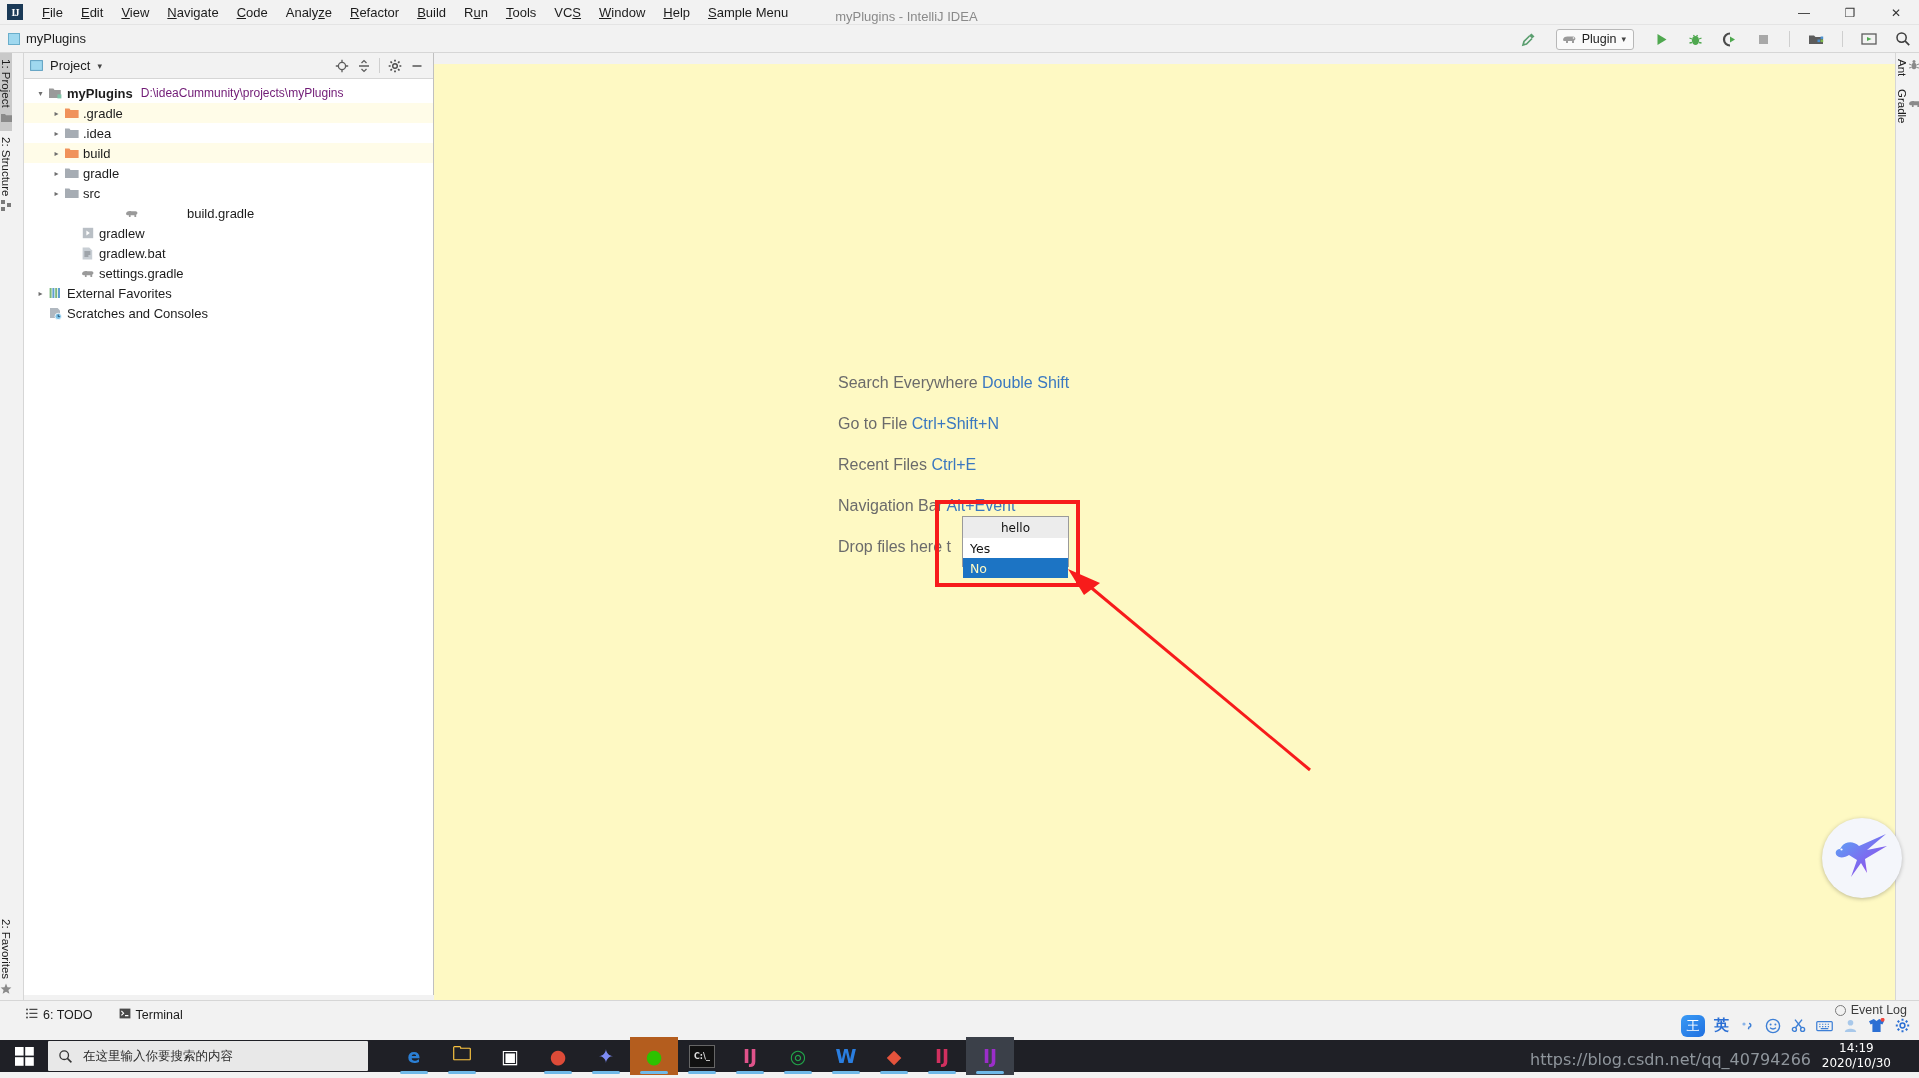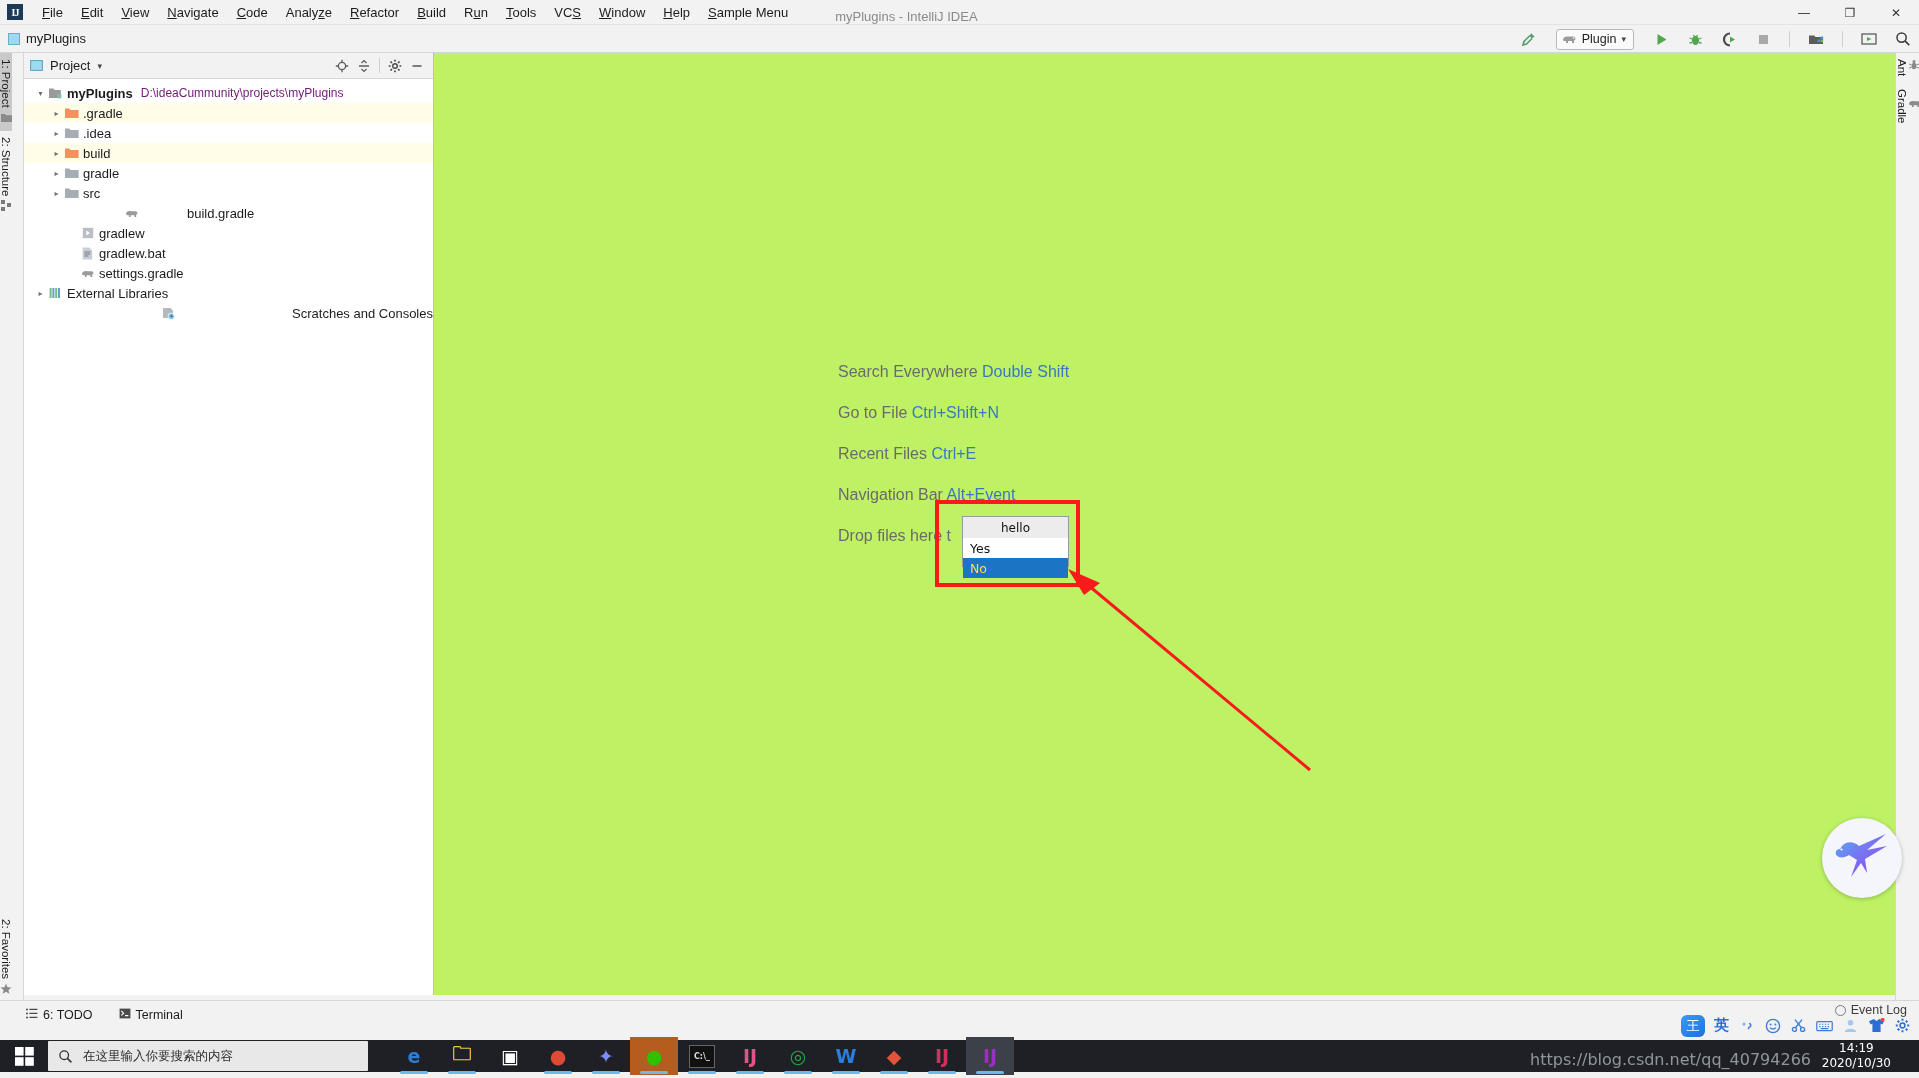--- a/index.html
+++ b/index.html
@@ -115,22 +115,22 @@
   .ticon {
     width: 17px; display: flex; align-items: center; justify-content: center;
     flex: 0 0 17px; margin-right: 3px;
   }
   .tlabel { font-size: 13px; color: #1c1c1c; }
   .tlabel.bold { font-weight: bold; }
   .tpath { font-size: 12px; color: #701a75; margin-left: 8px; }
 
   
   .editor {
-    position: absolute; left: 434px; top: 53px; width: 1461px; height: 942px;
-    background: #bef264;
+    position: absolute; left: 434px; top: 64px; width: 1461px; height: 942px;
+    background: #fef9c3;
   }
   .tips {
     position: absolute; left: 404px; top: 310px; width: 560px;
   }
   .tip {
     font-size: 16px; color: #6b6b6b; margin-bottom: 23px; white-space: nowrap;
   }
   .tip .k { color: #3a78c0; }
 
   
@@ -141,21 +141,21 @@
   .pu-head {
     height: 21px; background: #ececec; display: flex; align-items: center;
     justify-content: center; font-size: 12px; color: #111;
     font-family: "DejaVu Sans", sans-serif;
   }
   .pu-item {
     height: 20px; display: flex; align-items: center; padding-left: 7px;
     font-size: 12.5px; color: #111;
     font-family: "DejaVu Sans", sans-serif;
   }
-  .pu-item.sel { background: #1c74c4; color: #fde047; }
+  .pu-item.sel { background: #1c74c4; color: #fef9c3; }
 
   .annot-box {
     position: absolute; left: 935px; top: 500px; width: 145px; height: 87px;
     border: 4px solid #f71b1b; z-index: 30;
   }
   .annot-arrow { position: absolute; left: 1000px; top: 545px; z-index: 31; }
 
   
   .bird-widget {
     position: absolute; left: 1822px; top: 818px; width: 80px; height: 80px;
@@ -530,23 +530,23 @@
         <div class="trow" style="padding-left: 10px;">
           <span class="tarrow">▸</span>
           <span class="ticon">
             <svg width="13" height="12" viewBox="0 0 13 12">
               <rect x="0.6" y="1" width="2" height="10" fill="#7bb87b"></rect>
               <rect x="3.4" y="1" width="2" height="10" fill="#5e9ed0"></rect>
               <rect x="6.2" y="1" width="2" height="10" fill="#7bb87b"></rect>
               <rect x="9" y="1" width="2" height="10" fill="#5e9ed0"></rect>
             </svg>
           </span>
-          <span class="tlabel">External Libraries</span>
-        </div>
-        <div class="trow" style="padding-left: 10px; justify-content: space-between;">
+          <span class="tlabel">External Favorites</span>
+        </div>
+        <div class="trow" style="padding-left: 10px;">
           <span class="tarrow"></span>
           <span class="ticon">
             <svg width="13" height="13" viewBox="0 0 13 13">
               <path d="M1 1 h7.6 l2.4 2.4 V11 H1 Z" fill="#b0b8c0"></path>
               <circle cx="9.2" cy="9.4" r="3.2" fill="#7ec2e8" stroke="#fff" stroke-width="0.8"></circle>
               <path d="M9.2 7.6 v2 h1.6" stroke="#1b4a66" stroke-width="0.9" fill="none"></path>
             </svg>
           </span>
           <span class="tlabel">Scratches and Consoles</span>
         </div>

